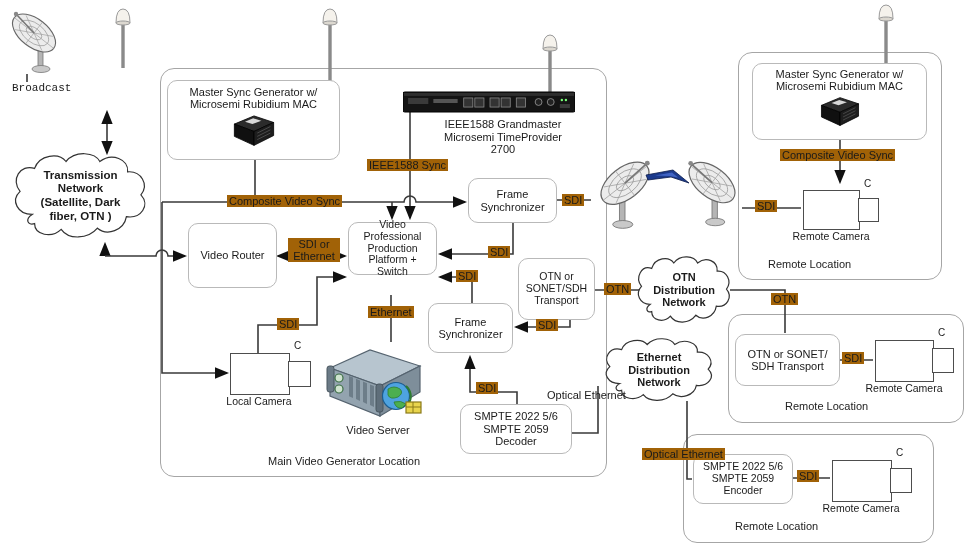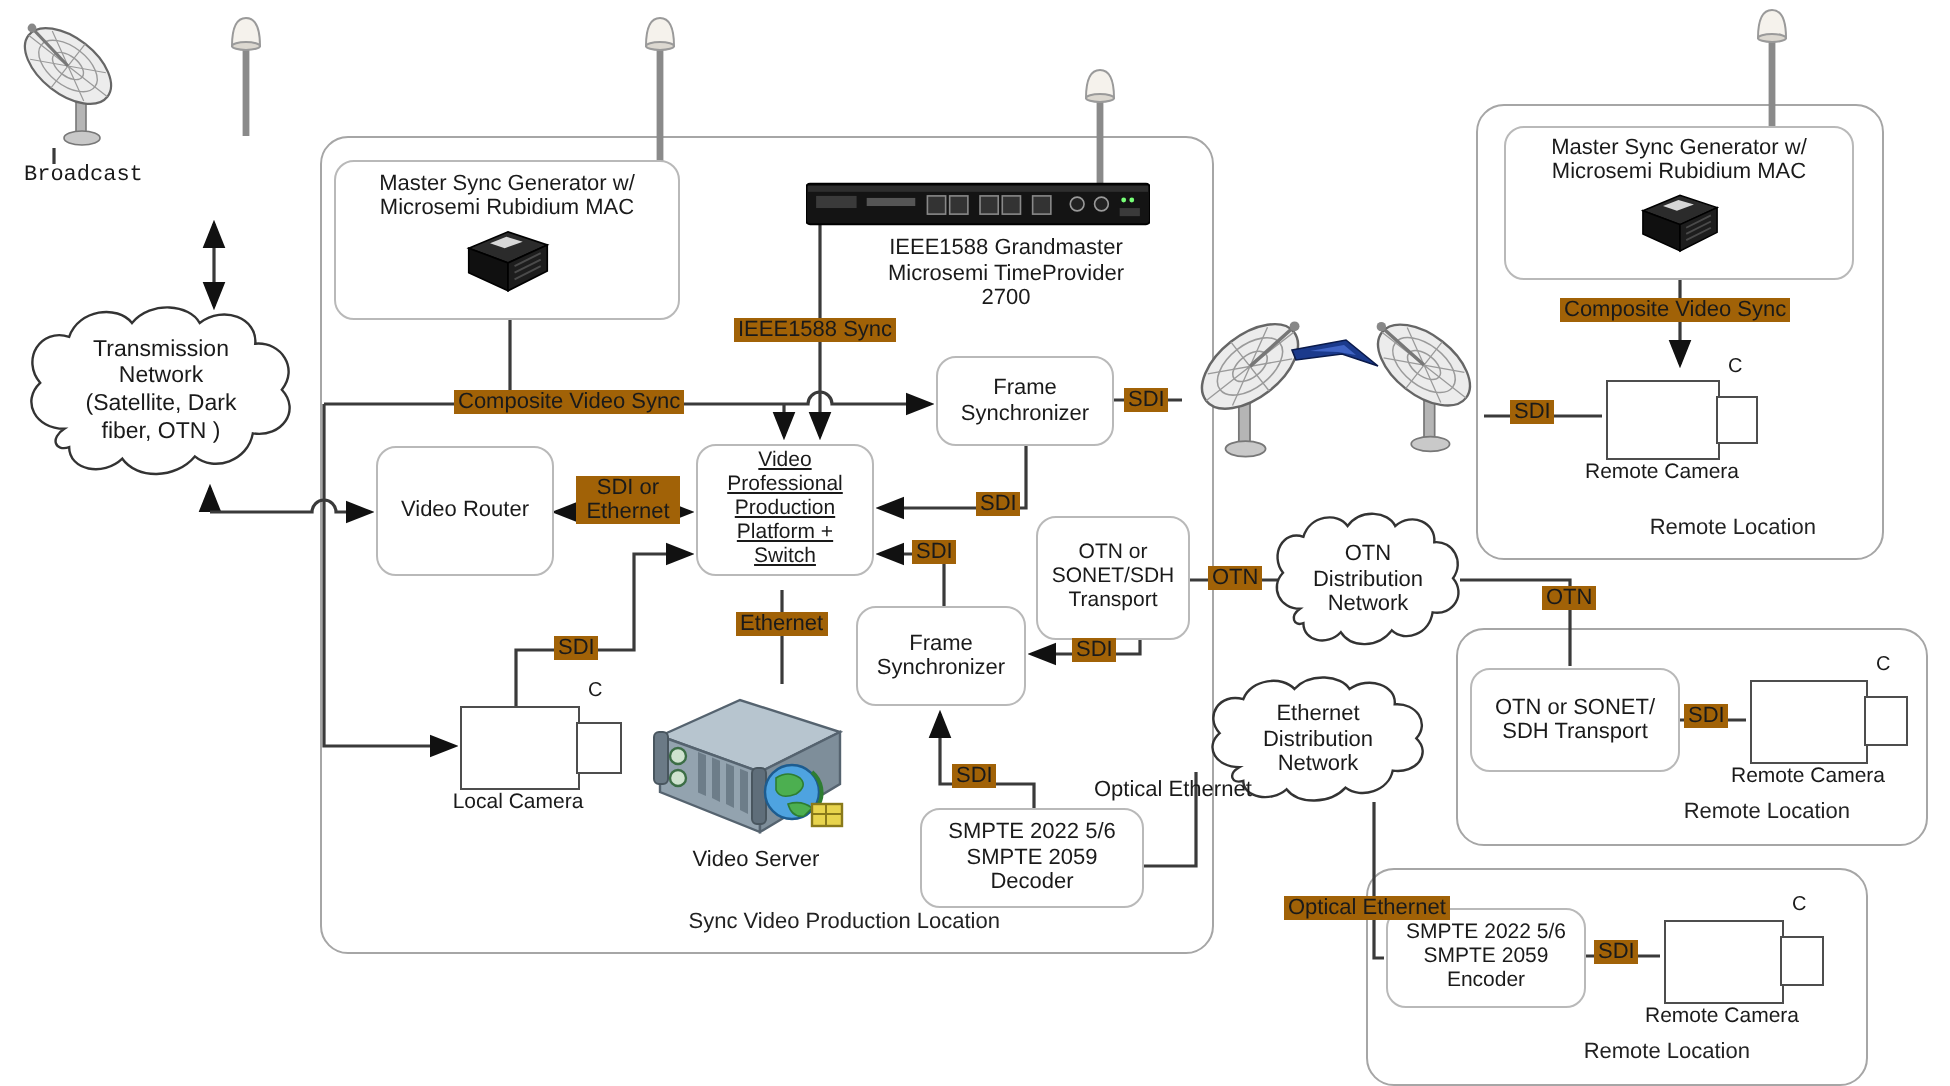--- a/index.html
+++ b/index.html
@@ -1,48 +1,48 @@
 <!DOCTYPE html>
 <html><head>
 <meta charset="utf-8">
 <style>
   html,body{margin:0;padding:0;background:#fff;}
   #stage{position:relative;width:975px;height:543px;background:#fff;overflow:hidden;
          font-family:"Liberation Sans","DejaVu Sans",sans-serif;color:#1a1a1a;}
   .loc{position:absolute;border:1.4px solid #a6a6a6;border-radius:14px;background:transparent;z-index:0;}
-  .loclbl{position:absolute;font-size:11px;color:#222;text-align:right;z-index:3;}
+  .loclbl{position:absolute;font-size:11px;color:#222;text-align:left;z-index:3;}
   #wires{position:absolute;left:0;top:0;z-index:1;}
   .n{position:absolute;box-sizing:border-box;background:#fff;border:1.3px solid #b9b9b9;border-radius:10px;
      display:flex;flex-direction:column;align-items:center;justify-content:center;text-align:center;
      white-space:pre-line;line-height:1.13;font-size:11px;padding:2px;z-index:2;}
   .plain{position:absolute;z-index:2;display:flex;flex-direction:column;align-items:center;text-align:center;
      white-space:pre-line;line-height:1.15;font-size:11px;}
   .elabel{position:absolute;background:#a16207;font-size:11px;line-height:1.1;padding:0 2px;text-align:center;
      white-space:pre-line;z-index:3;}
   .nolbg{background:transparent;}
   .cambody,.camlens{position:absolute;background:#fff;border:1.6px solid #4d4d4d;z-index:2;}
   .camc{position:absolute;font-size:10px;z-index:3;}
   .camlbl{position:absolute;font-size:10.5px;text-align:center;z-index:3;}
   .b{font-weight:normal;}
   .cloud{position:absolute;z-index:2;}
   .cloudtxt{position:absolute;left:0;top:0;width:100%;height:100%;display:flex;align-items:center;
-     justify-content:center;text-align:center;font-weight:normal;font-size:11px;line-height:1.18;white-space:pre-line;}
+     justify-content:center;text-align:center;font-weight:bold;font-size:11px;line-height:1.18;white-space:pre-line;}
   .icon{position:absolute;z-index:2;}
 </style>
 </head>
 <body>
 
 <div id="stage">
 
   <div class="loc" style="left:160px;top:68px;width:445px;height:407px;"></div>
   <div class="loc" style="left:738px;top:52px;width:202px;height:226px;"></div>
   <div class="loc" style="left:728px;top:314px;width:234px;height:107px;"></div>
   <div class="loc" style="left:683px;top:434px;width:249px;height:107px;"></div>
 
-  <div class="loclbl" style="left:268px;top:455px;width:232px;">Sync Video Production Location</div>
+  <div class="loclbl" style="left:268px;top:455px;width:232px;">Main Video Generator Location</div>
   <div class="loclbl" style="left:768px;top:258px;width:140px;">Remote Location</div>
   <div class="loclbl" style="left:785px;top:400px;width:140px;">Remote Location</div>
   <div class="loclbl" style="left:735px;top:520px;width:140px;">Remote Location</div>
 
   <svg id="wires" width="975" height="543" viewBox="0 0 975 543">
     <defs>
       <marker id="ah" viewBox="0 0 10 8" refX="8.5" refY="4" markerWidth="9" markerHeight="8" orient="auto-start-reverse">
         <path d="M0,0 L10,4 L0,8 z" fill="#111"></path>
       </marker>
     </defs>
@@ -147,21 +147,21 @@
   </div>
   <div class="plain" style="left:418px;top:118px;width:170px;">
     <span>IEEE1588 Grandmaster</span>
     <span class="b">Microsemi TimeProvider</span>
     <span class="b">2700</span>
   </div>
 
   <div class="n" style="left:468px;top:178px;width:89px;height:45px;">Frame
 Synchronizer</div>
   <div class="n" style="left:188px;top:223px;width:89px;height:65px;">Video Router</div>
-  <div class="n" style="left:348px;top:222px;width:89px;height:66px;font-size:10.5px;text-decoration:underline;">Video
+  <div class="n" style="left:348px;top:222px;width:89px;height:53px;font-size:10.5px;">Video
 Professional
 Production
 Platform +
 Switch</div>
   <div class="n" style="left:518px;top:258px;width:77px;height:62px;font-size:10.5px;">OTN or
 SONET/SDH
 Transport</div>
   <div class="n" style="left:428px;top:303px;width:85px;height:50px;">Frame
 Synchronizer</div>
   <div class="n" style="left:460px;top:404px;width:112px;height:50px;">SMPTE 2022 5/6

